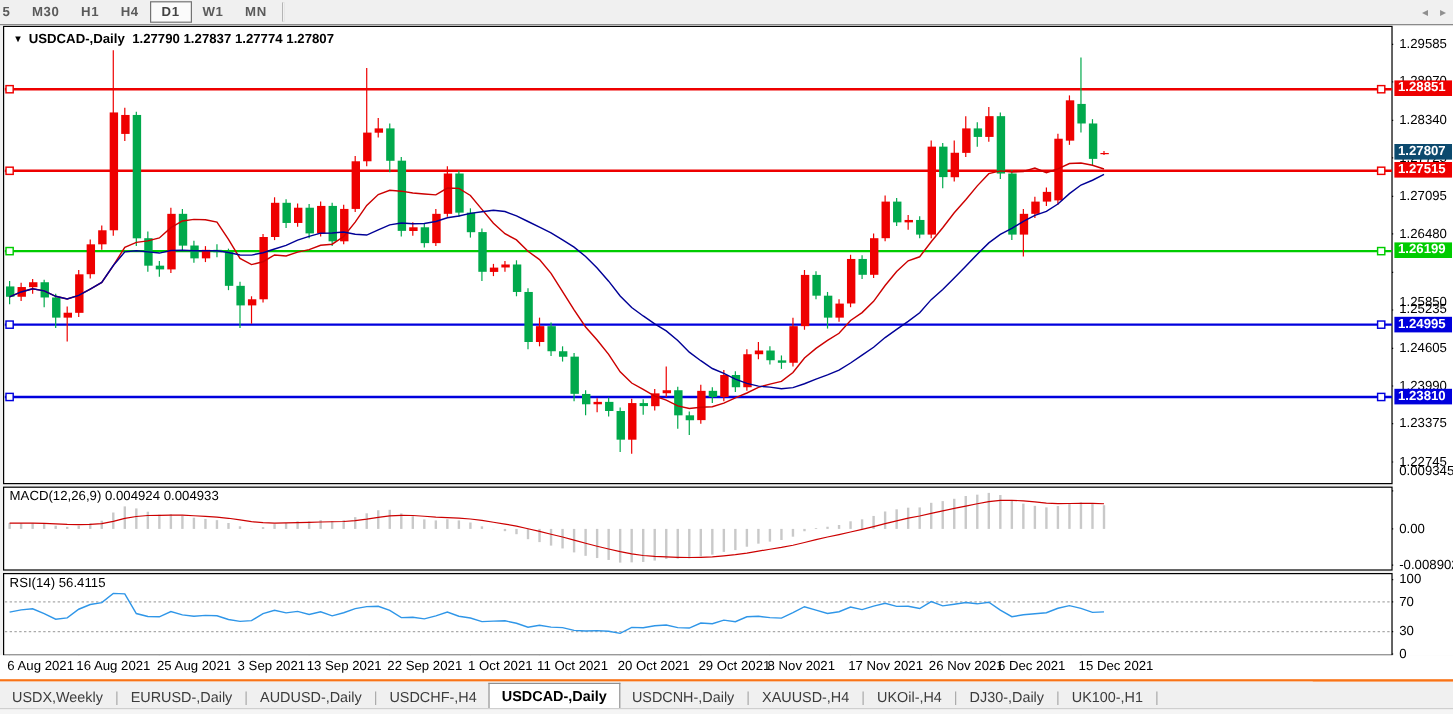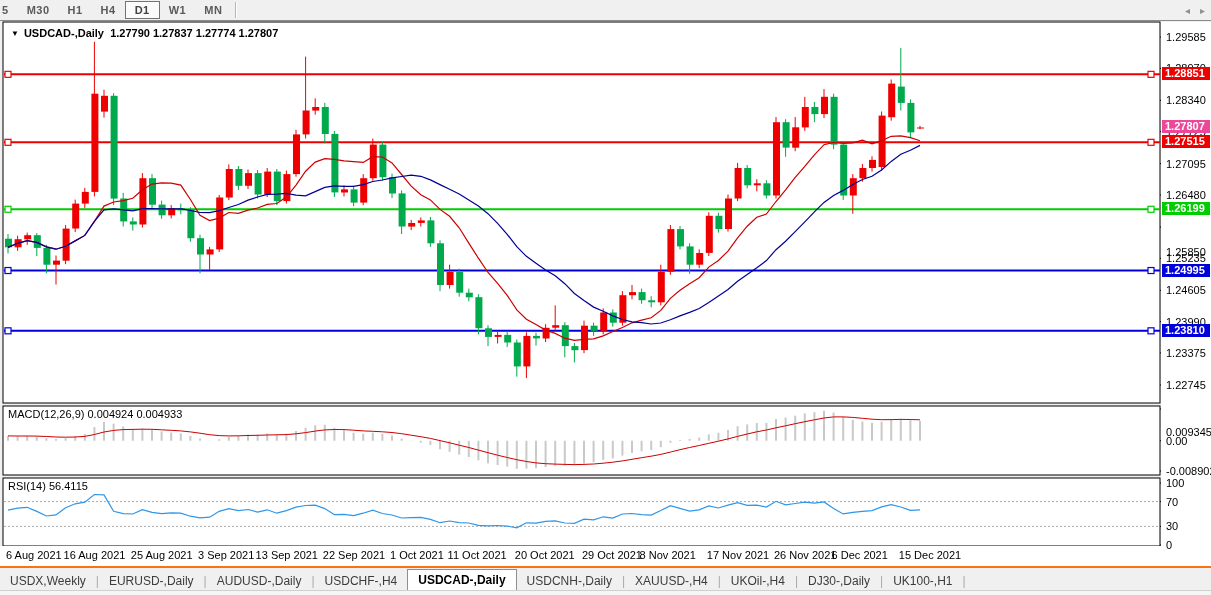--- a/index.html
+++ b/index.html
@@ -420,33 +420,33 @@
     <div class="axlbl" style="top: 72.3419px;">1.28340</div>
     <div class="axlbl" style="top: 103.631px;">1.27725</div>
     <div class="axlbl" style="top: 135.684px;">1.27095</div>
     <div class="axlbl" style="top: 166.973px;">1.26480</div>
     <div class="axlbl" style="top: 193px; margin-top: 31px;">1.25850</div>
     <div class="axlbl" style="top: 230.315px;">1.25235</div>
     <div class="axlbl" style="top: 262.367px;">1.24605</div>
     <div class="axlbl" style="top: 293.657px;">1.23990</div>
     <div class="axlbl" style="top: 324.946px;">1.23375</div>
     <div class="axlbl" style="top: 356.999px;">1.22745</div>
-    <div class="axlbl" style="top: 404px;">0.009345</div>
+    <div class="axlbl" style="top: 365px;">0.009345</div>
     <div class="axlbl" style="top: 412.75px;">0.00</div>
     <div class="axlbl" style="top: 442.99px;">-0.008902</div>
     <div class="axlbl" style="top: 455px;">100</div>
     <div class="axlbl" style="top: 473.6px;">70</div>
     <div class="axlbl" style="top: 498.4px;">30</div>
     <div class="axlbl" style="top: 517px;">0</div>
     <div class="chip" style="background: rgb(238, 0, 0); top: 45.3437px;">1.28851</div>
     <div class="chip" style="background: rgb(238, 0, 0); top: 113.315px;">1.27515</div>
     <div class="chip" style="background: rgb(0, 204, 0); top: 180.27px;">1.26199</div>
     <div class="chip" style="background: rgb(0, 0, 221); top: 241.525px;">1.24995</div>
     <div class="chip" style="background: rgb(0, 0, 221); top: 301.815px;">1.23810</div>
-    <div class="chip" style="background: #ec4899; top: 98.4593px;">1.27807</div>
+    <div class="chip" style="background: #0c4a6e; top: 98.4593px;">1.27807</div>
   </div>
 
 <div class="datestrip" id="datestrip">
     <div class="datelbl" style="left: 6px;">6 Aug 2021</div>
     <div class="datelbl" style="left: 63.6px;">16 Aug 2021</div>
     <div class="datelbl" style="left: 130.8px;">25 Aug 2021</div>
     <div class="datelbl" style="left: 198px;">3 Sep 2021</div>
     <div class="datelbl" style="left: 255.6px;">13 Sep 2021</div>
     <div class="datelbl" style="left: 322.8px;">22 Sep 2021</div>
     <div class="datelbl" style="left: 390px;">1 Oct 2021</div>

